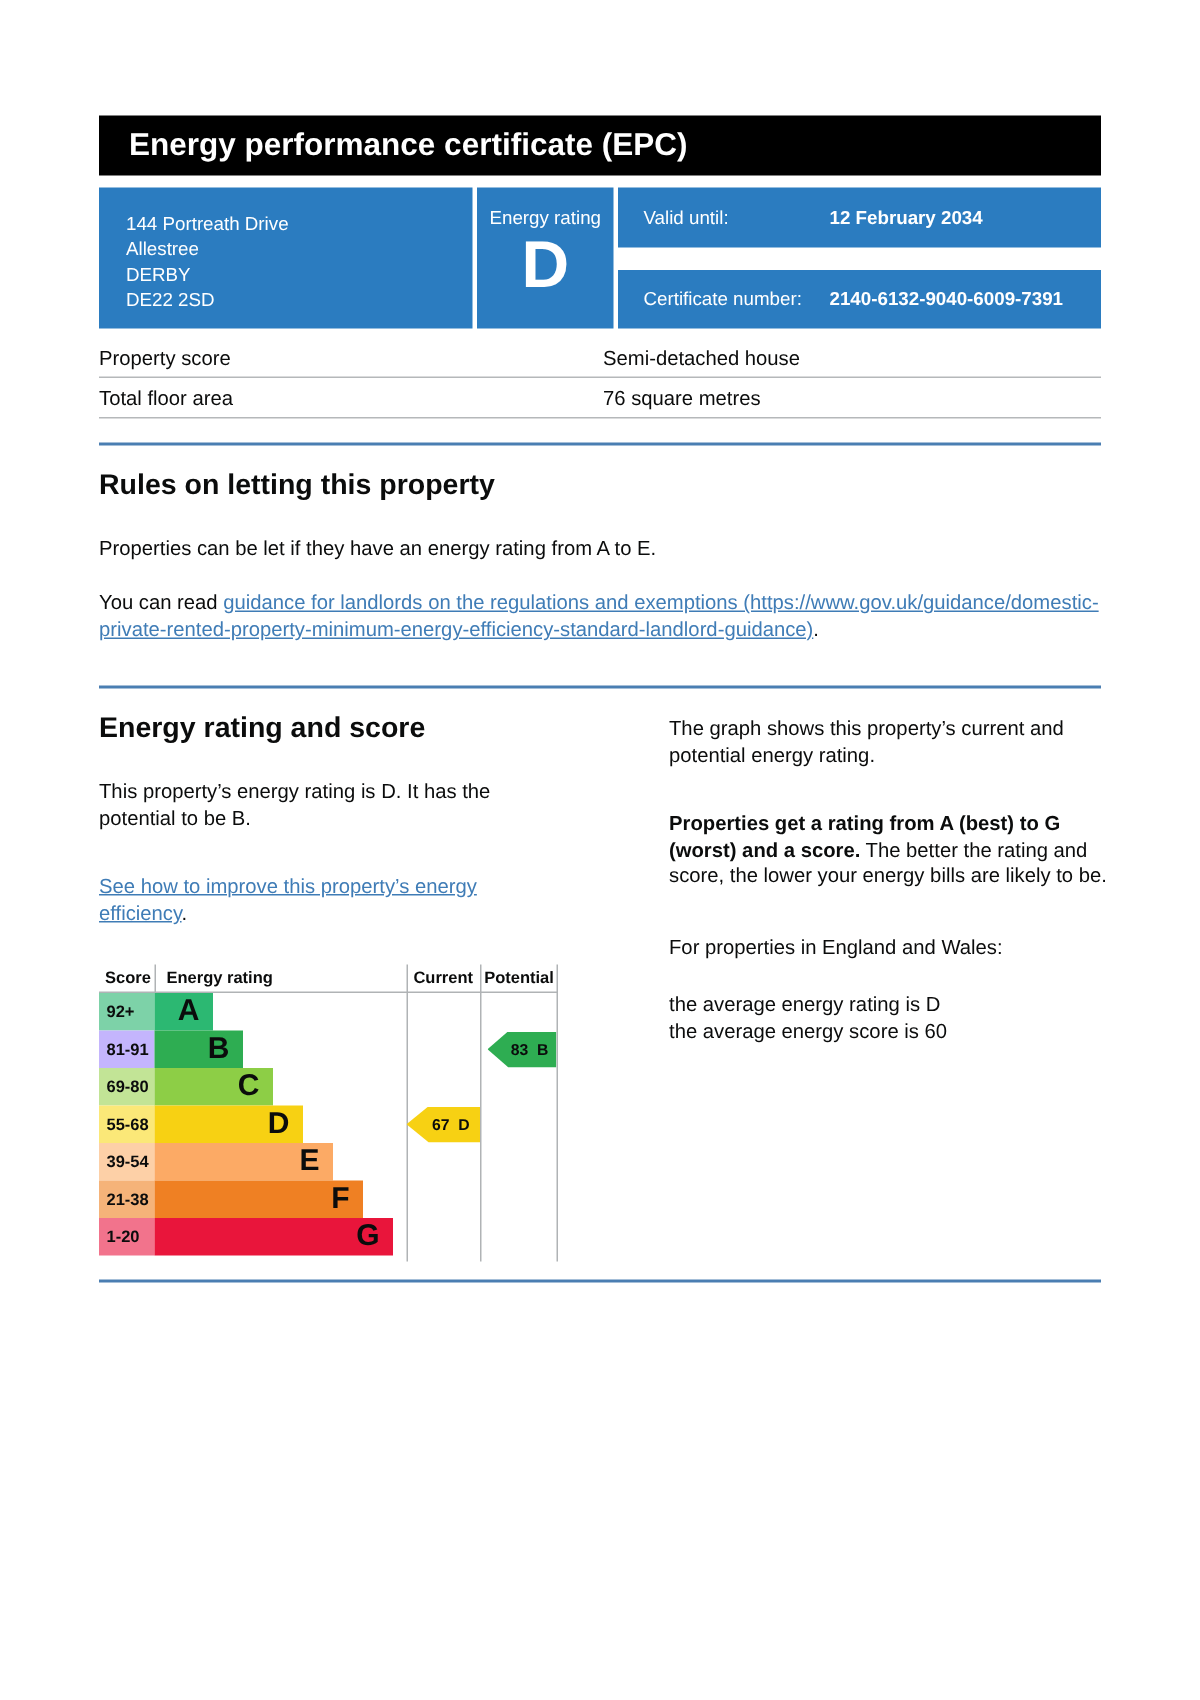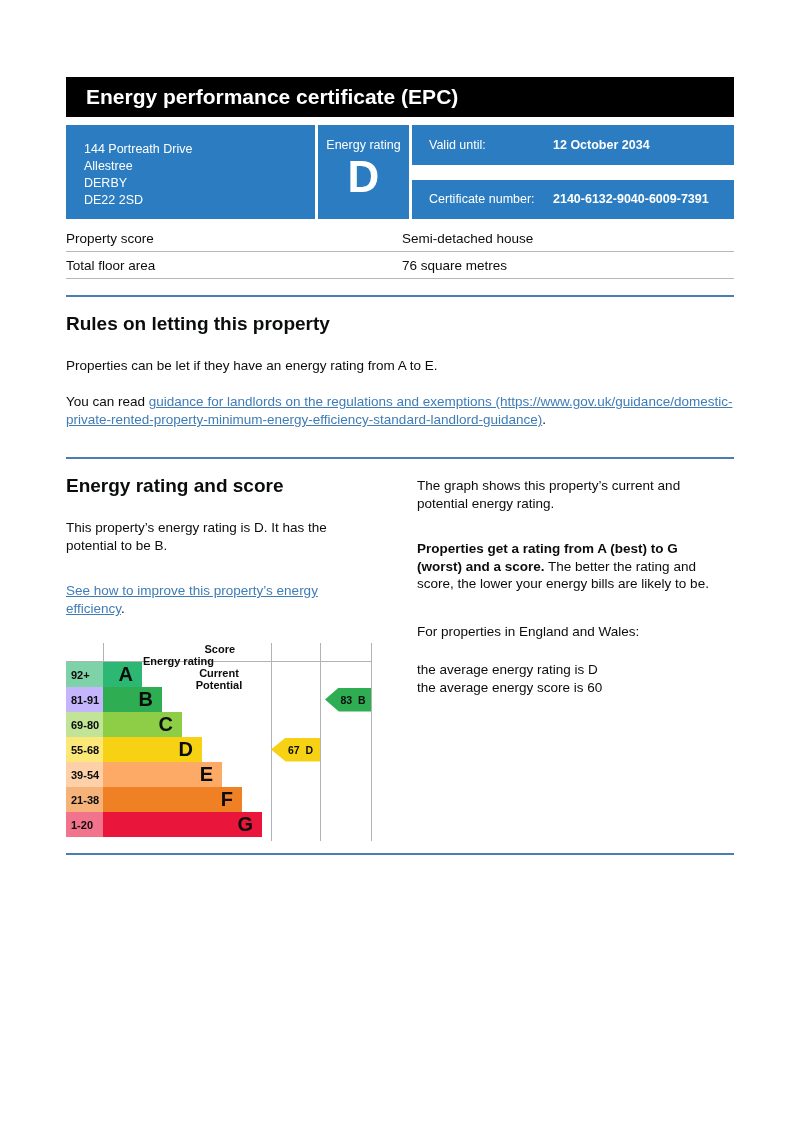--- a/index.html
+++ b/index.html
@@ -47,37 +47,36 @@
 
   h2{ font-size:19px; font-weight:bold; margin:16px 0 0; }
   p{ font-size:13.5px; line-height:18px; margin:0; }
   .rules p.p1{ margin-top:22px; }
   .rules p.p2{ margin-top:18px; max-width:668px; }
   a.doc-link{ color:var(--link-blue); text-decoration:underline; cursor:pointer; }
   hr.blue.sep2{ margin-top:28px; }
 
   
   .two-col{ display:flex; }
-  .col-left{ width:306px; margin-right:45px; flex:none; }
+  .col-left{ width:306px; margin-right:74px; flex:none; }
   .col-right{ width:300px; flex:none; padding-top:18px; }
   .col-left p.intro{ margin-top:22px; }
   .col-left p.improve{ margin-top:27px; }
   .col-right p{ line-height:17.5px; }
   .col-right p.p2{ margin-top:28px; }
   .col-right p.p3{ margin-top:30px; }
   .col-right p.p4{ margin-top:21px; }
   .bold{ font-weight:bold; }
 
   
   .chart{ position:relative; width:306px; margin-top:25px; }
   .chart-header{
     display:flex; height:19px; align-items:center;
     font-size:11px; font-weight:bold;
     border-bottom:1px solid var(--chart-line);
-    flex-direction:column;
   }
   .h-score{ width:37px; padding-left:4px; }
   .h-rating{ width:168px; padding-left:8px; }
   .h-current{ width:49px; text-align:center; }
   .h-potential{ width:52px; text-align:center; }
   .chart-row{ display:flex; height:25px; }
   .score-cell{
     width:37px; flex:none; display:flex; align-items:center;
     padding-left:5px; font-size:11px; font-weight:bold;
   }
@@ -114,21 +113,21 @@
       <div>DERBY</div>
       <div>DE22 2SD</div>
     </div>
     <div class="bluebox rating-box">
       <div class="lbl">Energy rating</div>
       <div class="val">D</div>
     </div>
     <div class="meta-col">
       <div class="bluebox meta-box">
         <span class="lbl">Valid until:</span>
-        <span class="val">12 October 2034</span>
+        <span class="val">12 February 2034</span>
       </div>
       <div class="bluebox meta-box">
         <span class="lbl">Certificate number:</span>
         <span class="val">2140-6132-9040-6009-7391</span>
       </div>
     </div>
   </div>
 
   <div class="summary-table">
     <div class="srow">

